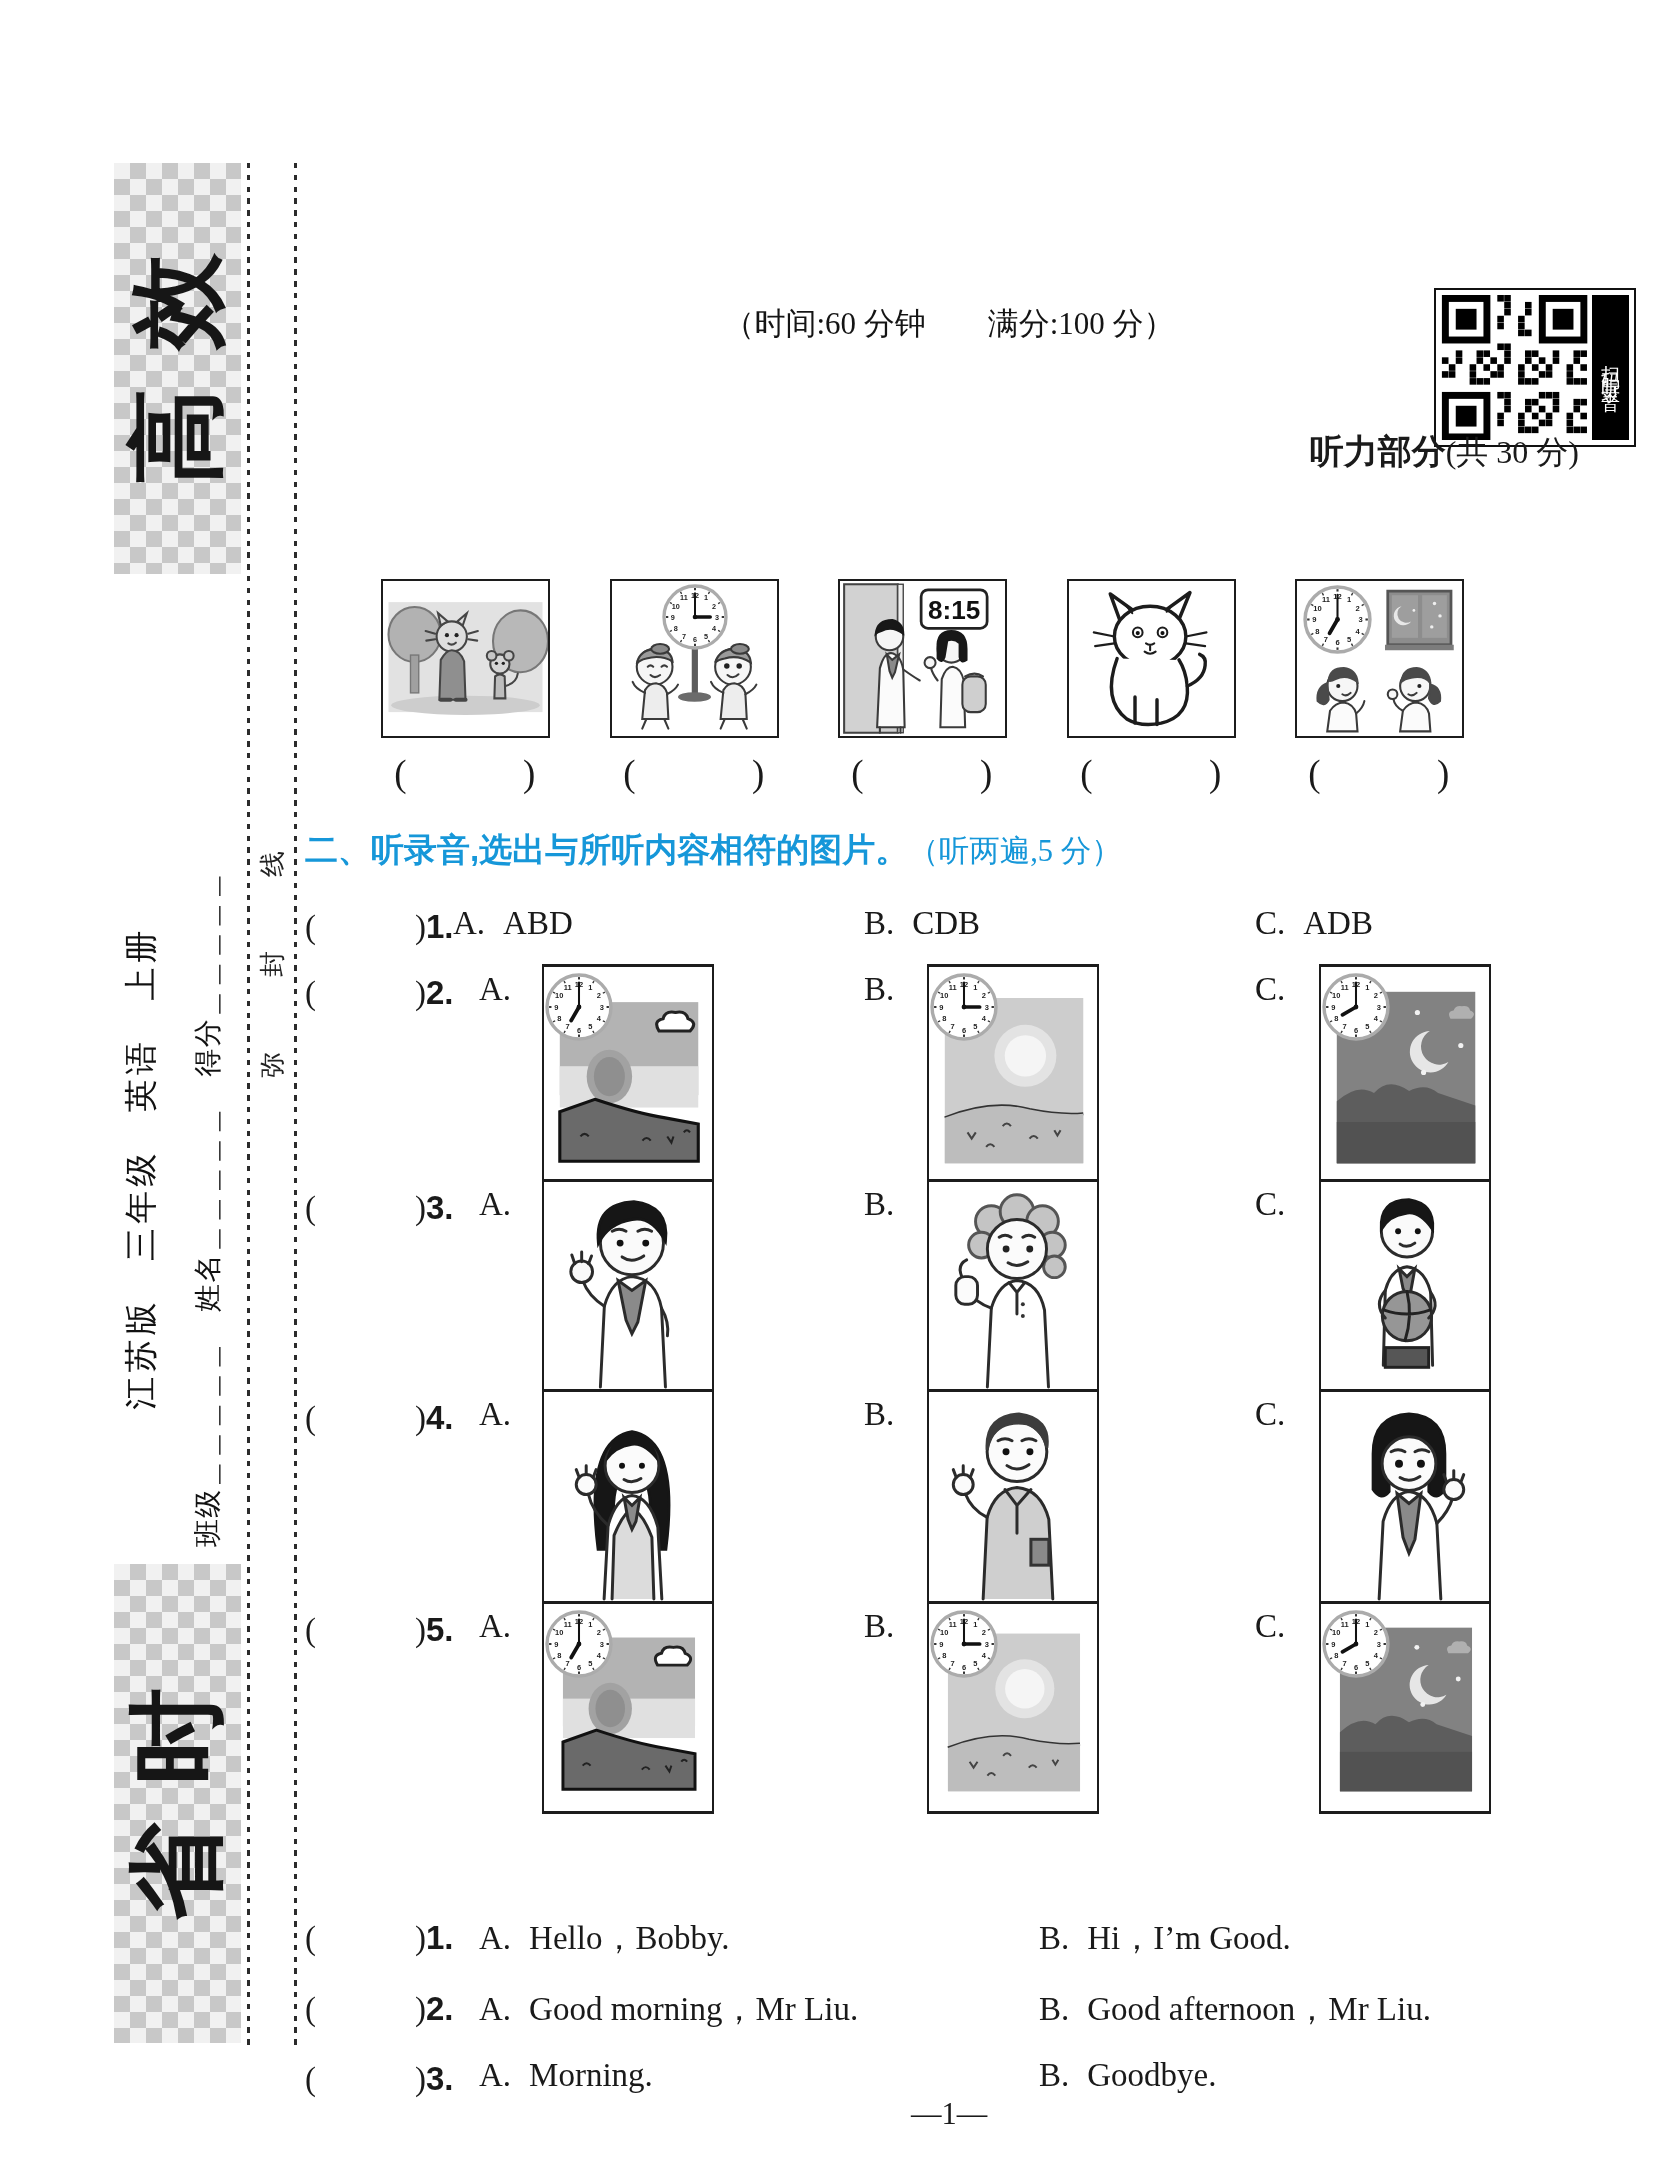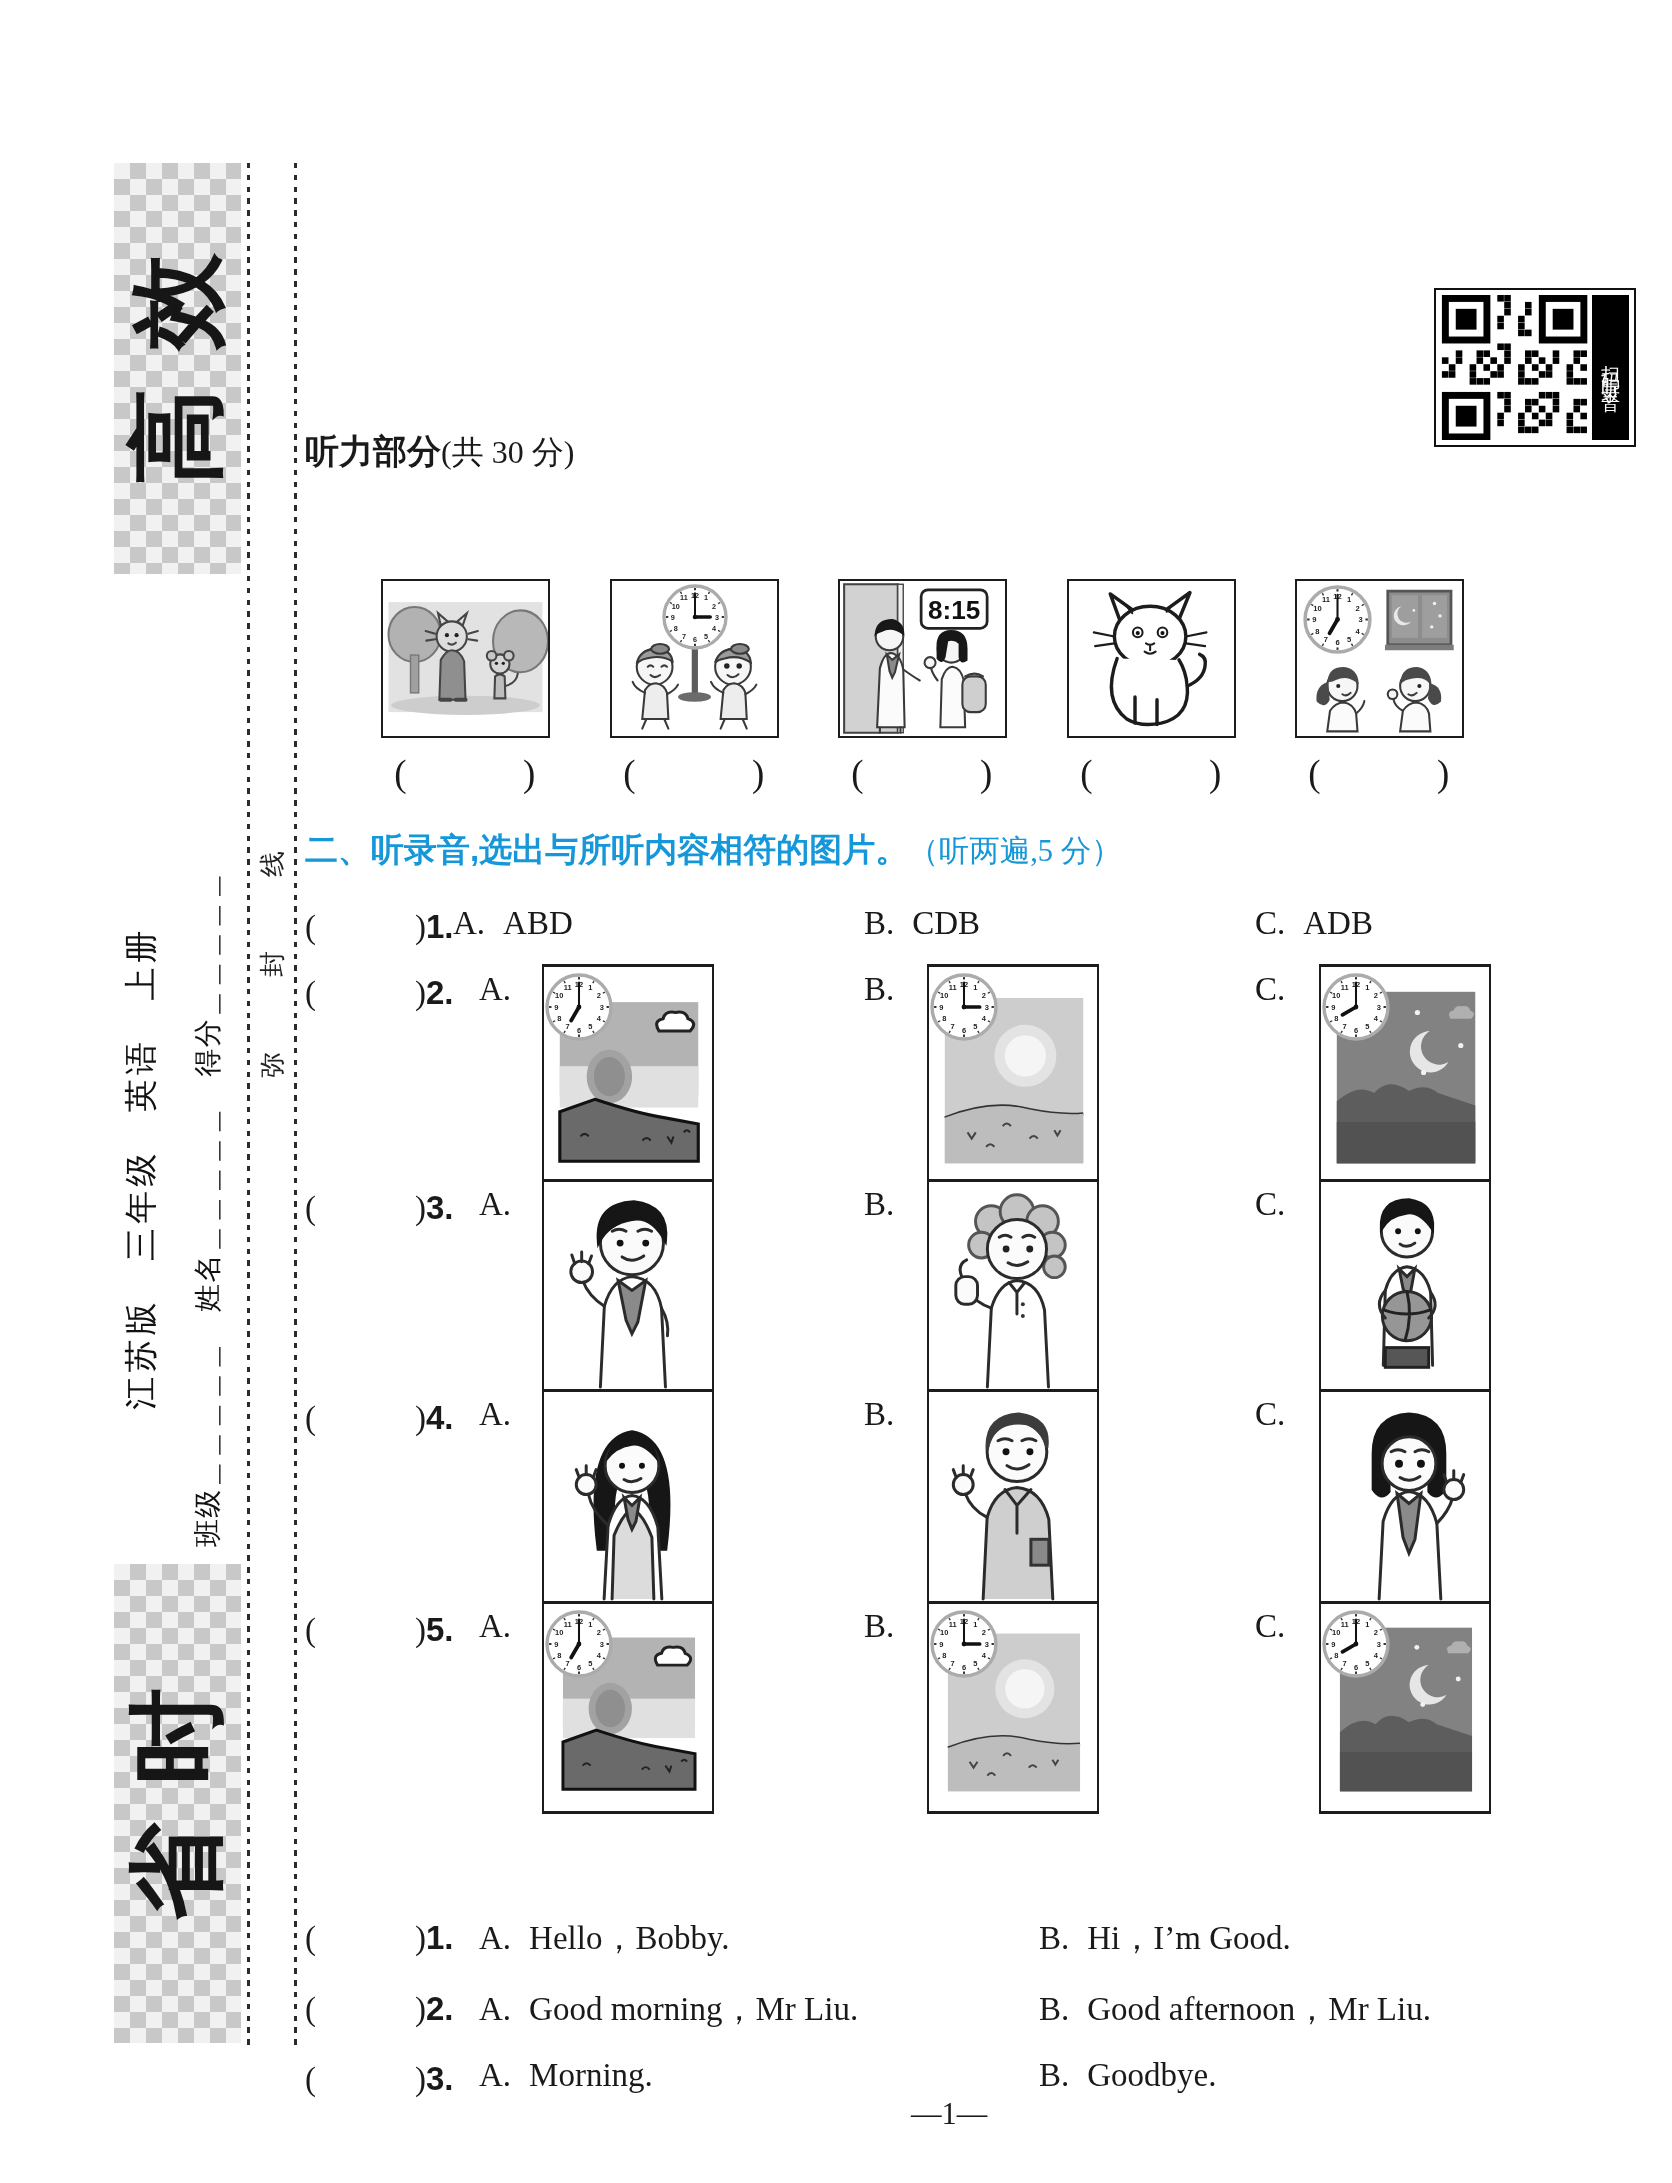--- a/index.html
+++ b/index.html
@@ -27,21 +27,21 @@
   
   .doc-title{position:absolute;left:305px;width:1288px;top:193px;text-align:center;
     font-family:"Liberation Sans","DejaVu Sans",sans-serif;font-weight:bold;font-size:57px;color:#0f0f0f;}
   .doc-sub{position:absolute;left:305px;width:1288px;top:303px;text-align:center;font-size:31px;color:#141414;}
   .qr-box{position:absolute;left:1434px;top:288px;width:202px;height:159px;border:2.8px solid #111;
     background:#fff;box-sizing:border-box;display:flex;padding:4.8px;gap:4.2px;}
   .qr-mods{flex:1 1 auto;}
   .qr-strip{width:37px;background:#000;color:#fff;writing-mode:vertical-rl;text-orientation:upright;
     display:flex;align-items:center;justify-content:center;font-size:18.7px;letter-spacing:7px;
     font-family:"Liberation Serif","DejaVu Serif",serif;}
-  .listen-head{position:absolute;left:305px;width:1288px;top:429px;text-align:left;font-size:34px;}
+  .listen-head{position:absolute;left:291px;width:1288px;top:429px;text-align:right;font-size:34px;}
   .listen-head .lh-main{font-family:"Liberation Sans","DejaVu Sans",sans-serif;font-weight:bold;}
   .listen-head .lh-score{font-size:32px;}
 
   
   .sec-head{position:absolute;left:305px;width:1330px;color:#1697d9;font-size:33px;
     font-family:"Liberation Sans","DejaVu Sans",sans-serif;font-weight:bold;}
   .sec-note{font-family:"Liberation Serif","DejaVu Serif",serif;font-weight:normal;font-size:30.5px;}
 
   
   .pic{position:absolute;background:#fff;border:2.1px solid #1c1c1c;box-sizing:border-box;overflow:hidden;}
@@ -71,20 +71,21 @@
     <div class="v-rot">省时</div>
   </div>
   <div class="dotline" style="left:247px"></div>
   <div class="dotline" style="left:294px"></div>
   <div class="seal-char" style="top:864px">线</div>
   <div class="seal-char" style="top:964px">封</div>
   <div class="seal-char" style="top:1065px">弥</div>
   <div class="v-rot edition">江苏版　三年级　英语　上册</div>
   <div class="v-rot fields">班级＿＿＿＿＿　姓名＿＿＿＿＿　得分＿＿＿＿＿</div>
 
+  <div class="doc-sub">（时间:60 分钟　　满分:100 分）</div>
   <div class="qr-box">
     <div class="qr-mods" id="qr-holder"><svg viewBox="0 0 100 100" width="100%" height="100%">
           <rect width="100" height="100" fill="#fff"></rect>
           <rect x="0" y="0" width="33.333333333333336" height="33.333333333333336" fill="#000"></rect>
           <rect x="4.761904761904762" y="4.761904761904762" width="23.80952380952381" height="23.80952380952381" fill="#fff"></rect>
           <rect x="9.523809523809524" y="9.523809523809524" width="14.285714285714285" height="14.285714285714285" fill="#000"></rect>
           <rect x="66.66666666666667" y="0" width="33.333333333333336" height="33.333333333333336" fill="#000"></rect>
           <rect x="71.42857142857143" y="4.761904761904762" width="23.80952380952381" height="23.80952380952381" fill="#fff"></rect>
           <rect x="76.19047619047619" y="9.523809523809524" width="14.285714285714285" height="14.285714285714285" fill="#000"></rect>
           <rect x="0" y="66.66666666666667" width="33.333333333333336" height="33.333333333333336" fill="#000"></rect>

